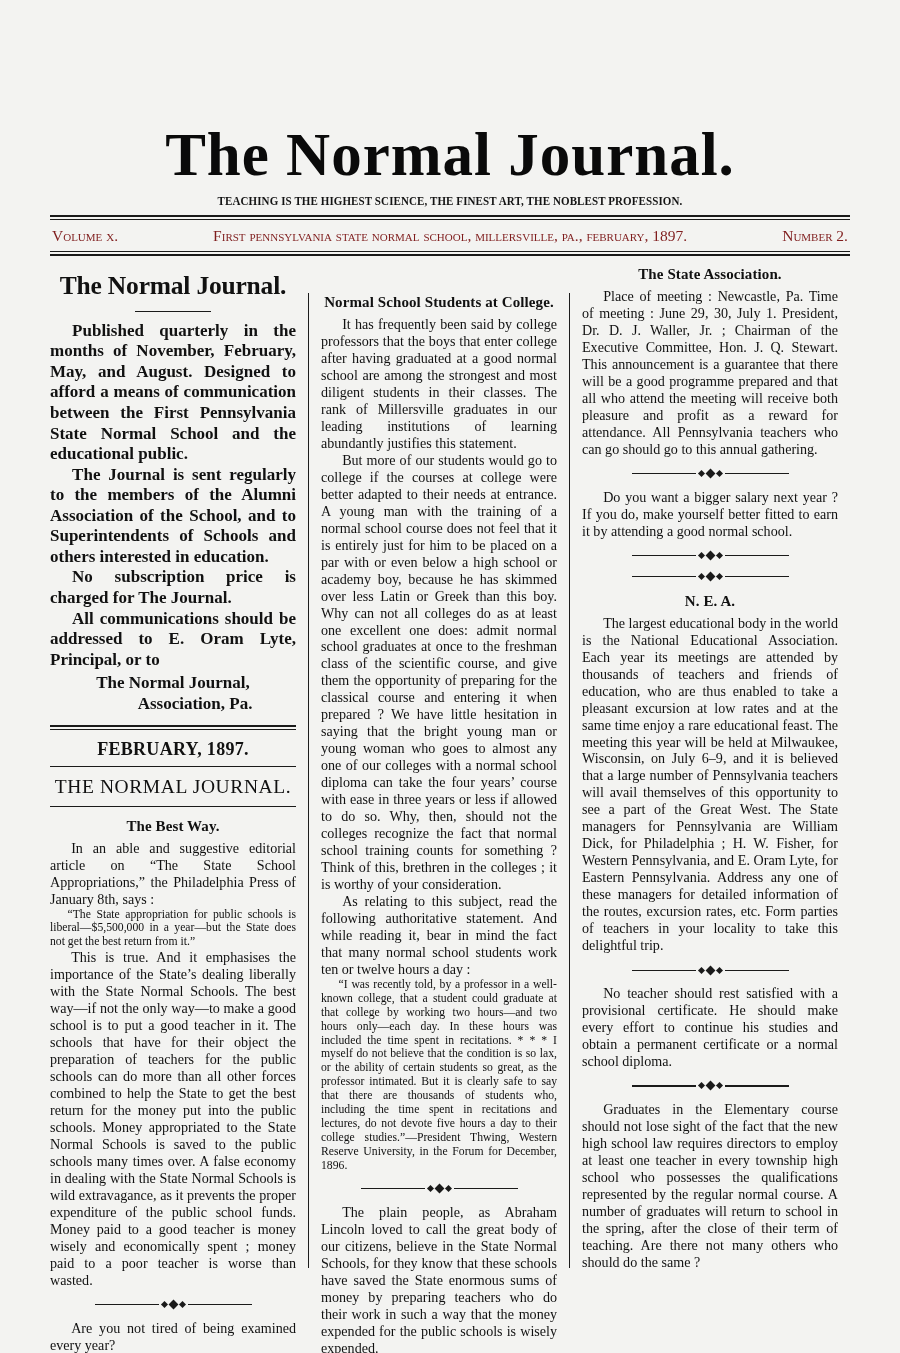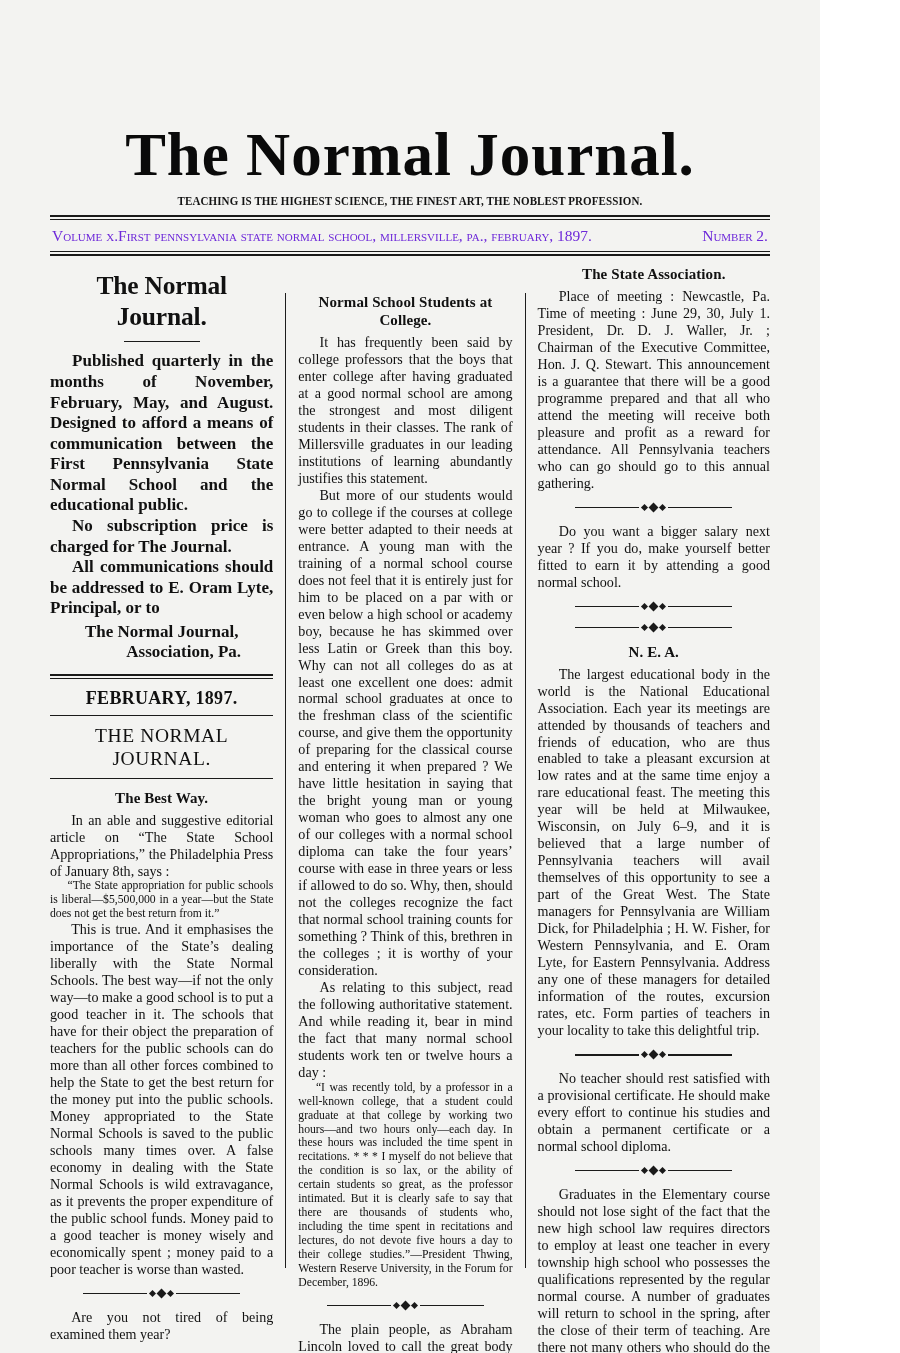--- a/index.html
+++ b/index.html
@@ -11,21 +11,21 @@
     width: 900px;
     height: 1353px;
     font-family: "Liberation Serif", "DejaVu Serif", serif;
     color: #111111;
     position: relative;
     overflow: hidden;
   }
   .page {
     position: absolute;
     left: 0; top: 0;
-    width: 820px;
+    width: 900px;
     height: 1353px;
     background: #f3f3f1;
     box-sizing: border-box;
     padding: 0 50px;
   }
   
   .masthead {
     padding-top: 124px;
     text-align: center;
   }
@@ -53,28 +53,29 @@
     border-bottom: 1px solid #1a1a1a;
     height: 2px;
     margin: 8px 0 0 0;
   }
   .issue-line {
     display: flex;
     align-items: baseline;
     justify-content: space-between;
     font-size: 15.5px;
     padding: 7px 2px 6px 2px;
-    color: #6d28d9;
+    color: #7f1d1d;
+    gap: 18px;
   }
   .sc {
     font-variant: small-caps;
     text-transform: lowercase;
   }
   .sc::first-letter { text-transform: uppercase; }
-  .issue-line .issue-center { flex: 1; }
+  .issue-line .issue-center { flex: 1; text-align: center; }
   .issue-vol { white-space: nowrap; }
   .issue-num { white-space: nowrap; }
   .rule-double-bottom {
     border-top: 1px solid #1a1a1a;
     border-bottom: 2px solid #1a1a1a;
     height: 2px;
     margin: 0 0 0 0;
   }
 
   
@@ -226,20 +227,21 @@
 
   <div class="columns">
 
     <div class="col col-1">
 
       <div class="flag-title">The Normal Journal.</div>
       <div class="short-rule"></div>
 
       <div class="masthead-block">
         <p>Published quarterly in the months of November, February, May, and August. Designed to afford a means of communication between the First Pennsylvania State Normal School and the educational public.</p>
+        <p>The Journal is sent regularly to the members of the Alumni Association of the School, and to Superintendents of Schools and others interested in education.</p>
         <p>No subscription price is charged for The Journal.</p>
         <p>All communications should be addressed to E. Oram Lyte, Principal, or to</p>
         <p class="signoff">
           <span>The Normal Journal,</span>
           <span class="l2">Association, Pa.</span>
         </p>
       </div>
 
       <div class="rule-wide-double"></div>
       <div class="date-line">FEBRUARY, 1897.</div>
@@ -256,21 +258,21 @@
       <div class="div-diamond">
         <span class="bar"></span>
         <span class="dias">
           <span class="d"></span>
           <span class="d big"></span>
           <span class="d"></span>
         </span>
         <span class="bar"></span>
       </div>
 
-      <p>Are you not tired of being examined them year?</p>
+      <p>Are you not tired of being examined every year?</p>
 
       <div class="div-diamond">
         <span class="bar"></span>
         <span class="dias">
           <span class="d"></span>
           <span class="d big"></span>
           <span class="d"></span>
         </span>
         <span class="bar"></span>
       </div>

